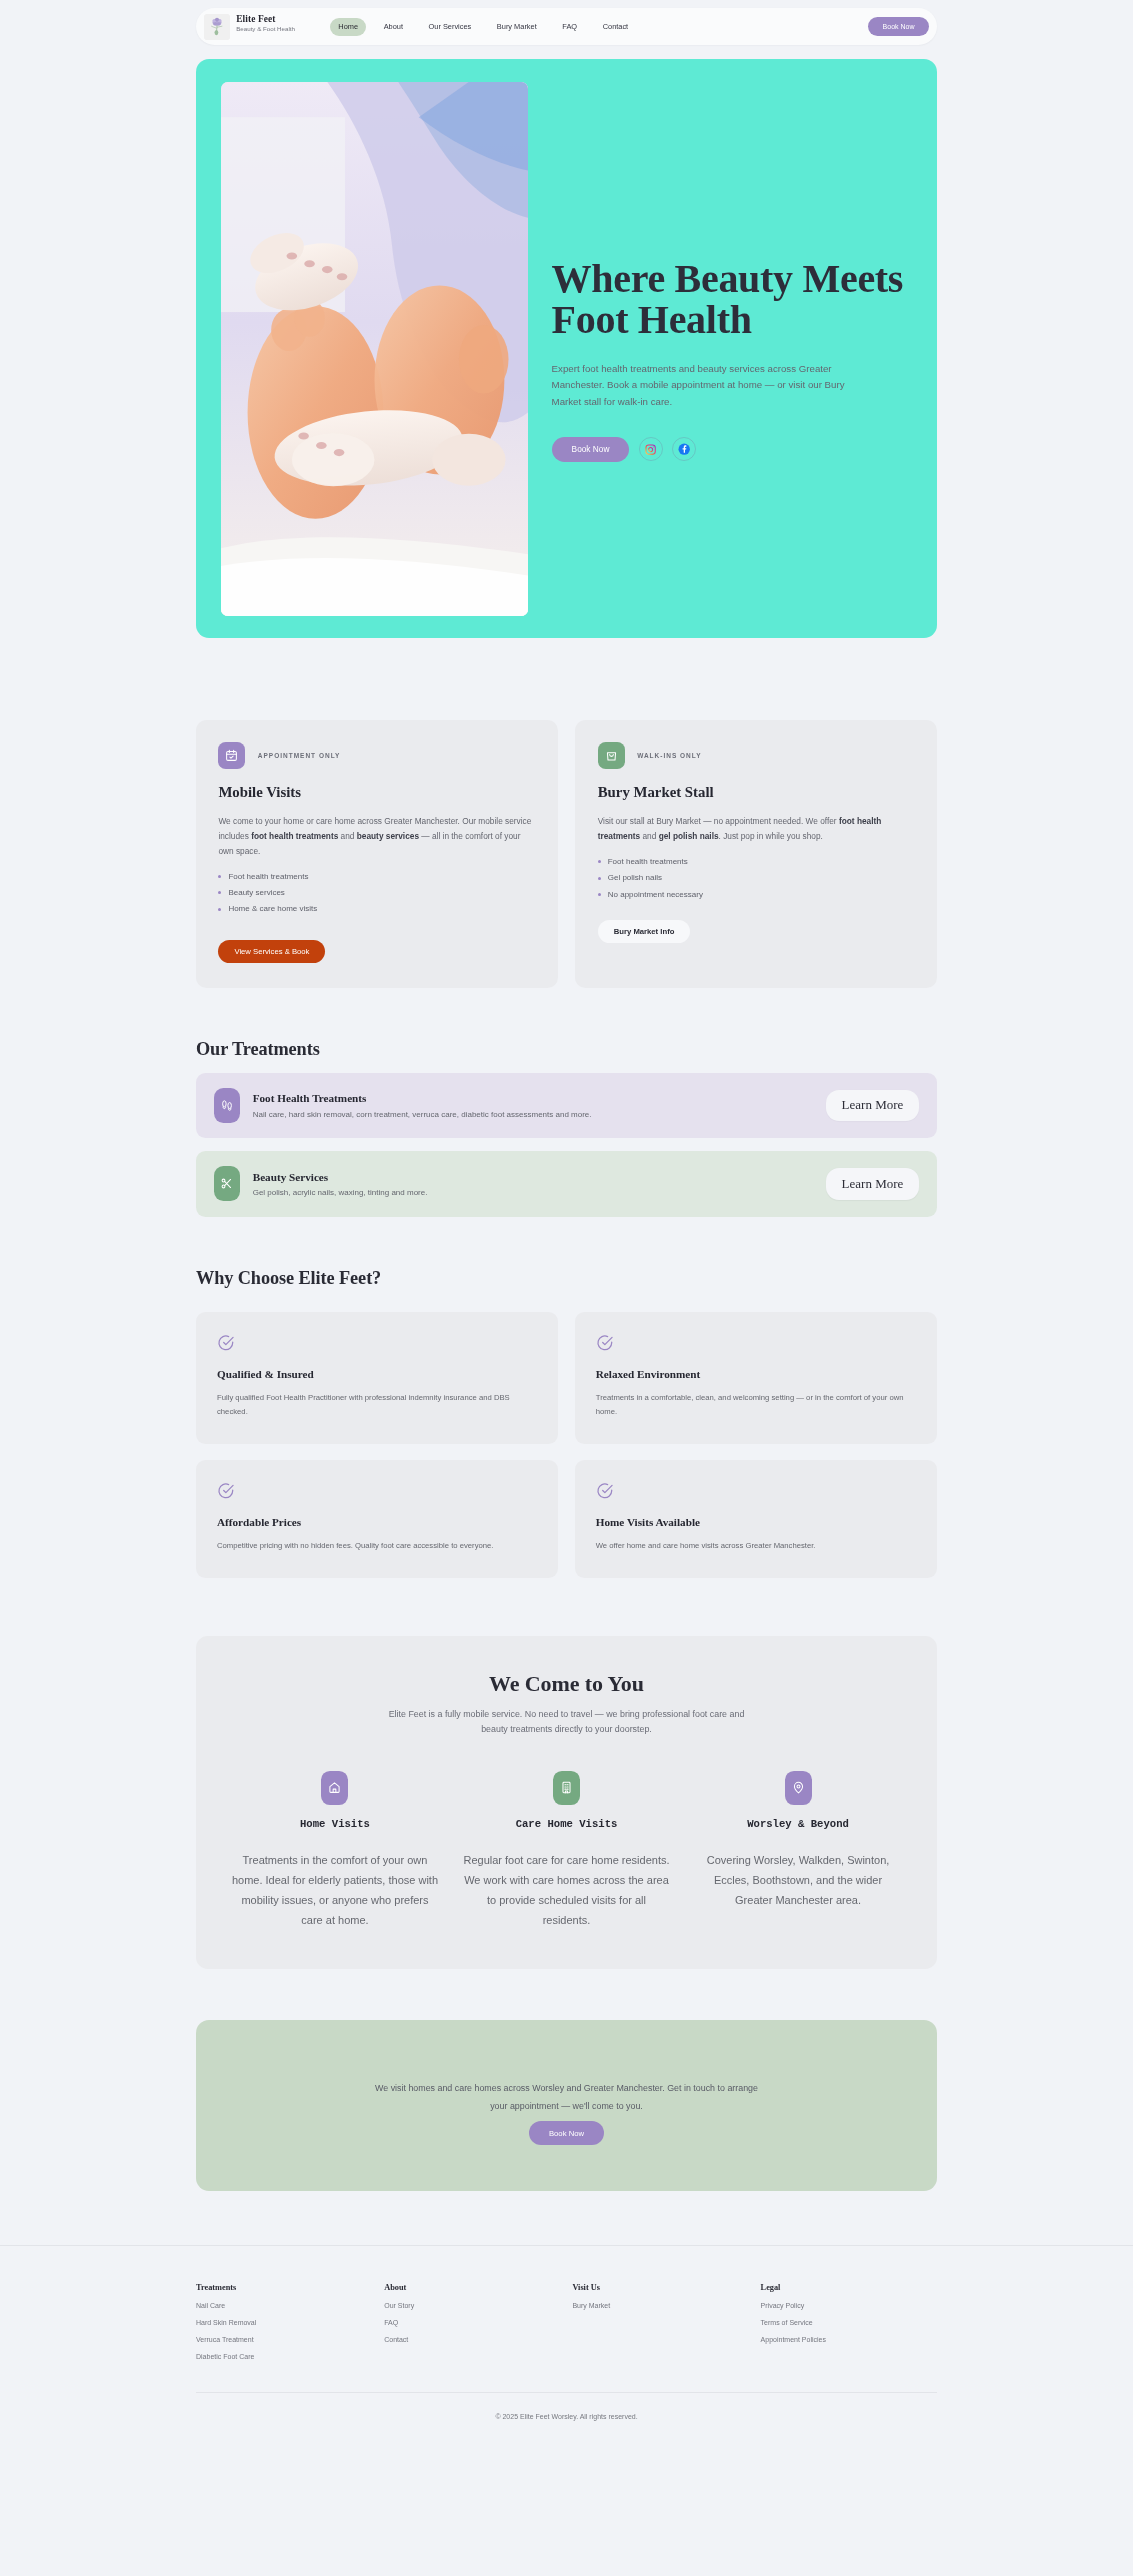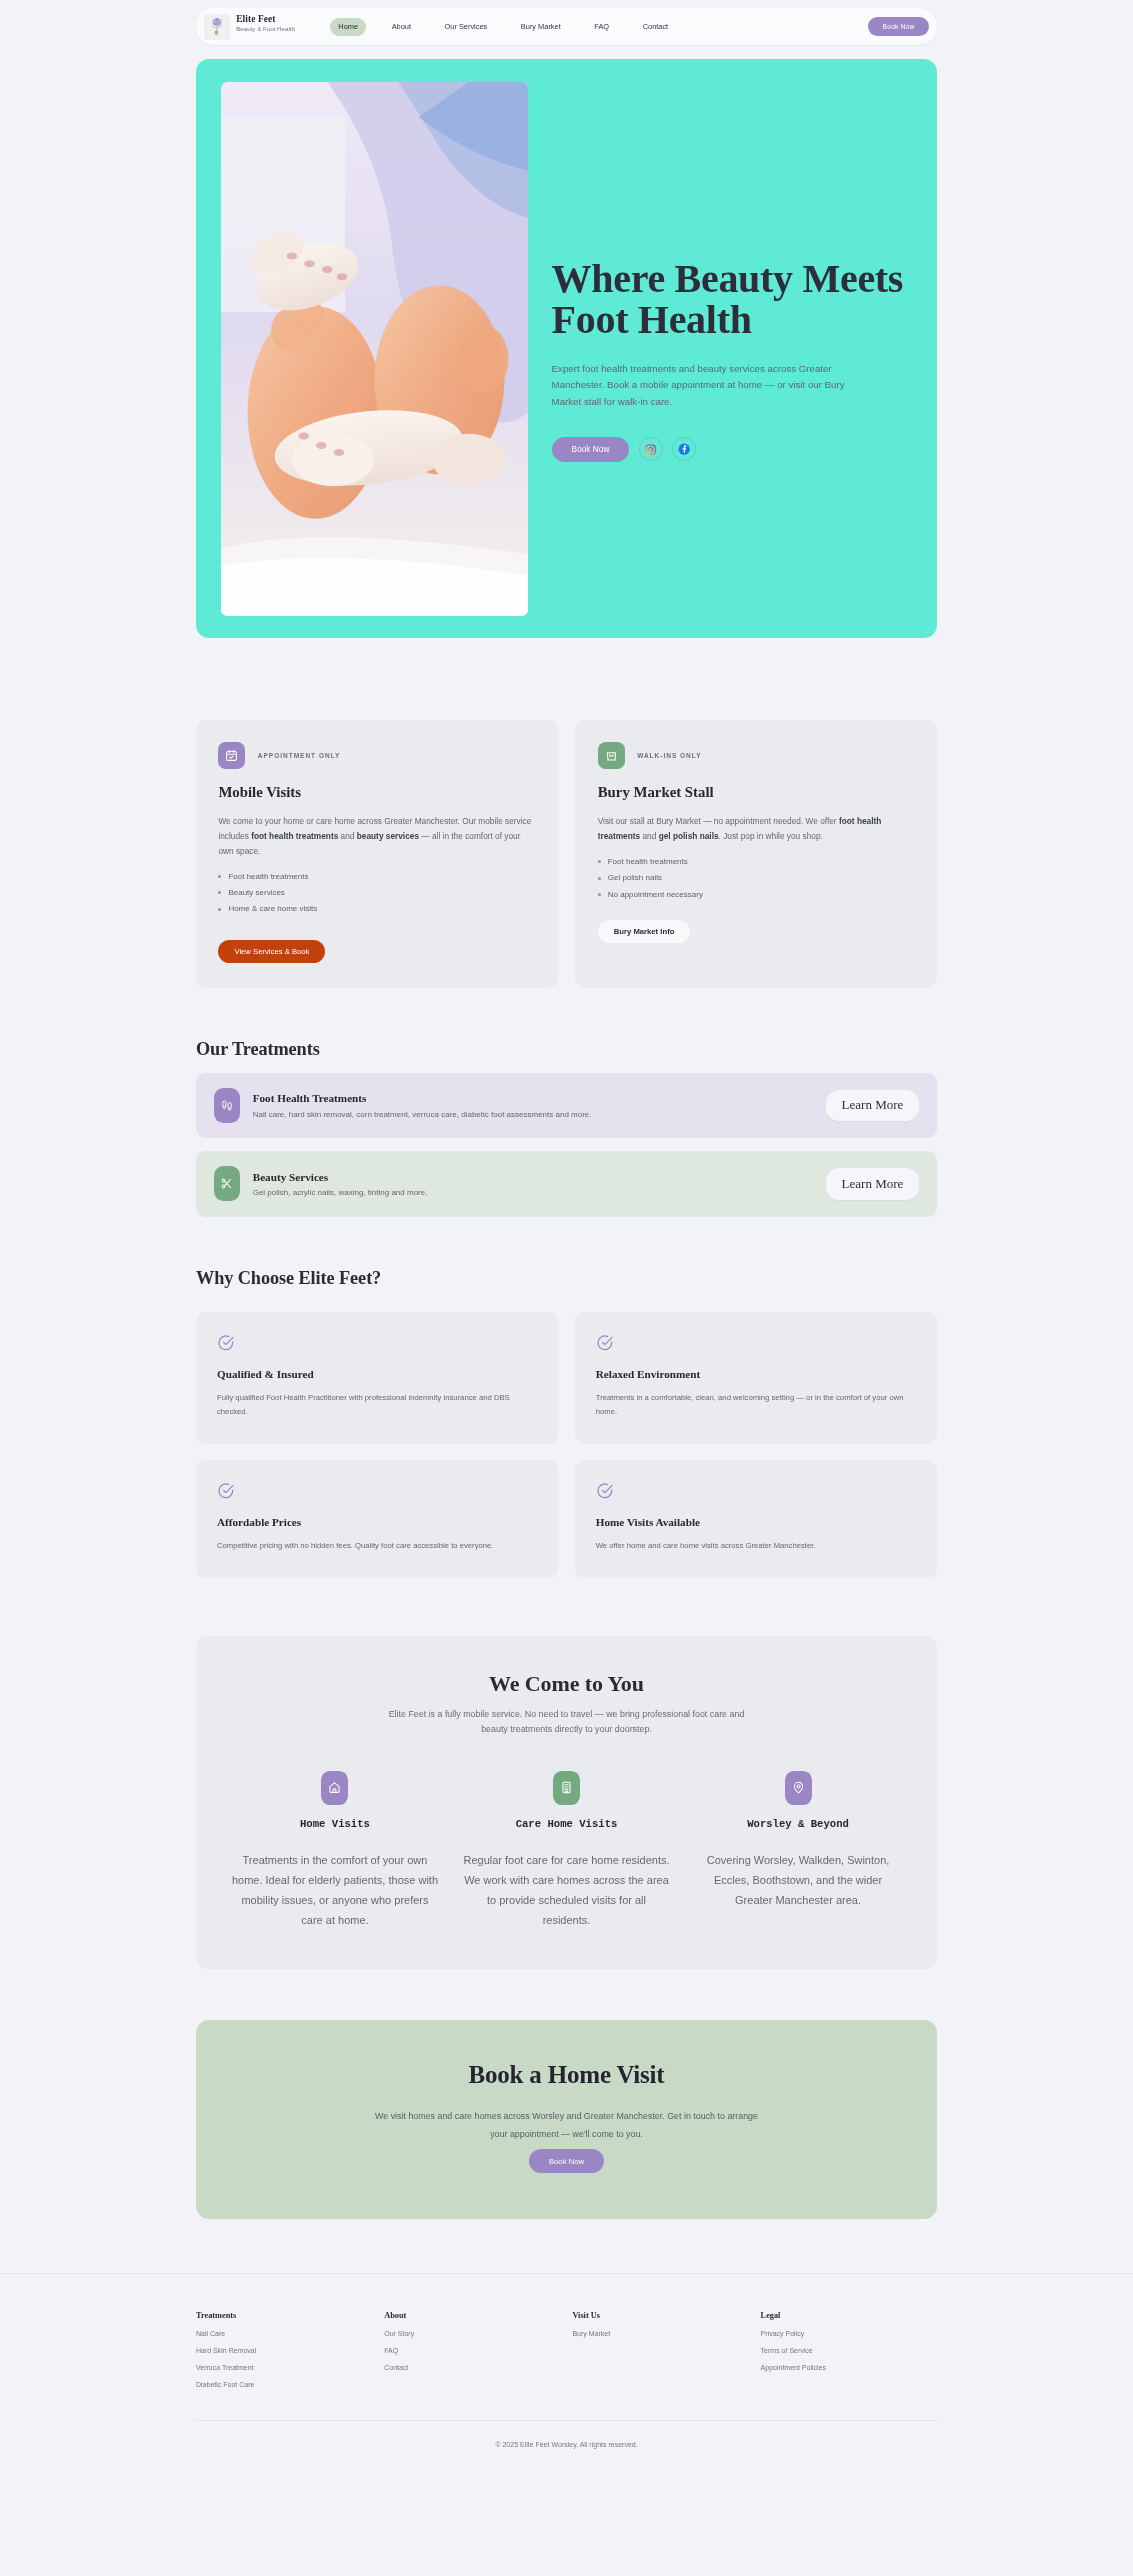--- a/index.html
+++ b/index.html
@@ -30,21 +30,21 @@
     background: #F0F0F0;
     position: relative; overflow: hidden; flex: none;
   }
   .brand-text .name {
     font-family: "Liberation Serif", serif;
     font-weight: bold; font-size: 9.4px; color: #25252E;
     letter-spacing: 0.1px; line-height: 1.1;
   }
   .brand-text .tag { font-size: 6.2px; color: #74767F; margin-top: 1.2px; }
 
-  .nav-links { display: flex; align-items: flex-end; gap: 17px; margin-left: 35px; }
+  .nav-links { display: flex; align-items: flex-end; gap: 9px; margin-left: 35px; }
   .nav-link {
     font-size: 7.4px; color: #333440; padding: 4.7px 8.3px;
     border-radius: 11.8px; text-decoration: none; white-space: nowrap;
     cursor: pointer;
   }
   .nav-link.active { background: #C8D9C6; color: #2B2B33; }
   .nav-spacer { flex: 1; }
   .btn-book-nav {
     background: #9A86C4; color: #fff; border: none;
     font-size: 7px; padding: 5.9px 14.8px; border-radius: 13px;
@@ -514,21 +514,20 @@
             </div>
      <div class="come-title">Worsley &amp; Beyond</div>
      <div class="come-desc">Covering Worsley, Walkden, Swinton, Eccles, Boothstown, and the wider Greater Manchester area.</div>
    </div>
         </div>
     </div>
   </section>
 
   <section class="section">
     <div class="cta">
-      <h2 class="cta-title">Book a Home Visit</h2>
       <p class="cta-sub">We visit homes and care homes across Worsley and Greater Manchester. Get in touch to arrange your appointment — we'll come to you.</p>
       <button class="btn-cta">Book Now</button>
     </div>
   </section>
 </div>
 
 <div class="footer-divider"></div>
 <div class="wrap footer">
   <div class="foot-cols" id="foot-cols">
       <div>

